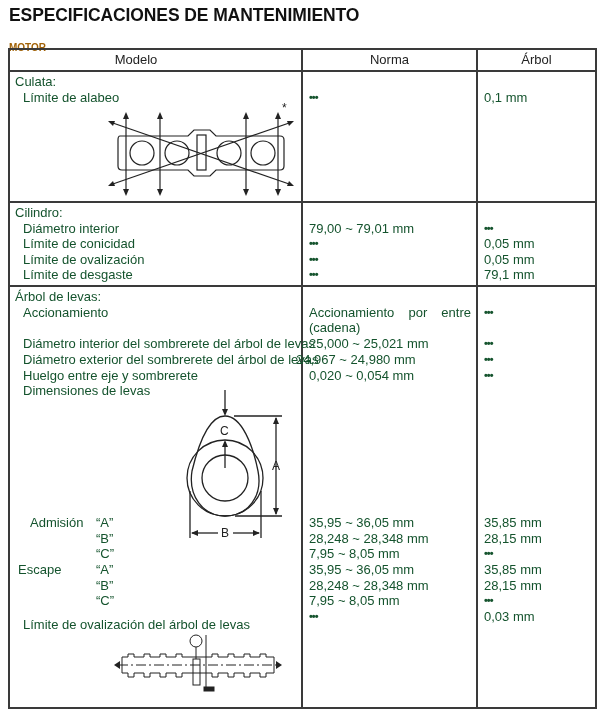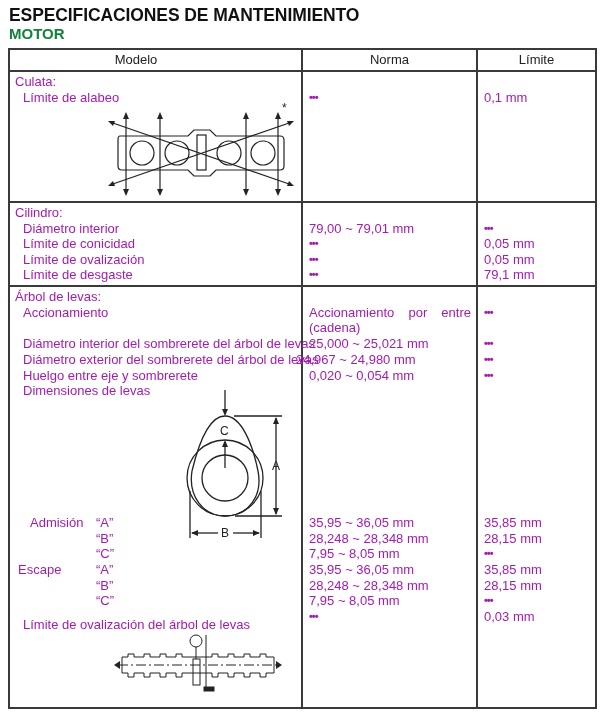--- a/index.html
+++ b/index.html
@@ -5,30 +5,30 @@
     html, body { margin: 0; padding: 0; background: #ffffff; }
     body {
       width: 613px; height: 720px; position: relative; overflow: hidden;
       font-family: "Liberation Sans", sans-serif; color: #1a1a1a;
     }
     .title {
       position: absolute; left: 9px; top: 5px;
       font-size: 17.5px; font-weight: bold; letter-spacing: -0.1px; color: #111;
     }
     .subtitle {
-      position: absolute; left: 9px; top: 25px;
-      font-size: 15px; font-weight: bold; color: #15803d;
+      position: absolute; left: 9px; top: 42px;
+      font-size: 10px; font-weight: bold; color: #a16207;
     }
     .table {
       position: absolute; left: 8px; top: 48px; width: 589px; height: 661px;
       border: 2px solid #3a3a3a; box-sizing: border-box;
     }
     .vline { position: absolute; top: 0; bottom: 0; width: 2px; background: #3a3a3a; }
     .hline { position: absolute; left: 0; right: 0; height: 2px; background: #3a3a3a; }
-    .t { position: absolute; font-size: 13px; line-height: 15px; white-space: nowrap; color: #a21caf; }
+    .t { position: absolute; font-size: 13px; line-height: 15px; white-space: nowrap; color: #14532d; }
     .hdr { position: absolute; top: 2px; font-size: 13px; text-align: center; color: #222; }
     .dots { letter-spacing: -1px; font-weight: bold; font-size: 11px; }
     .just { white-space: normal; width: 162px; text-align: justify; text-align-last: justify; }
     svg { position: absolute; overflow: visible; }
   </style>
 </head>
 <body>
 
 <div class="title">ESPECIFICACIONES DE MANTENIMIENTO</div>
 <div class="subtitle">MOTOR</div>
@@ -36,21 +36,21 @@
 <div class="table">
 
   <div class="vline" style="left:291px"></div>
   <div class="vline" style="left:466px"></div>
   <div class="hline" style="top:20px"></div>
   <div class="hline" style="top:151px"></div>
   <div class="hline" style="top:235px"></div>
 
   <div class="hdr" style="left:0;width:252px">Modelo</div>
   <div class="hdr" style="left:293px;width:173px">Norma</div>
-  <div class="hdr" style="left:468px;width:117px">Límite</div>
+  <div class="hdr" style="left:468px;width:117px">Árbol</div>
 
   <div class="t" style="left:5px;top:24px">Culata:</div>
   <div class="t" style="left:13px;top:40px">Límite de alabeo</div>
   <div class="t dots" style="left:299px;top:40px">•••</div>
   <div class="t" style="left:474px;top:40px">0,1 mm</div>
 
   <svg style="left:96px;top:58px" width="190" height="90" viewBox="0 0 190 90">
     <g fill="none" stroke="#222" stroke-width="1.2">
       <path d="M14 28 Q12 28 12 32 L12 58 Q12 62 16 62 L82 62 L88 68 L104 68 L110 62 L174 62 Q178 62 178 58 L178 32 Q178 28 174 28 L110 28 L104 22 L88 22 L82 28 Z"></path>
       <circle cx="36" cy="45" r="12"></circle>

